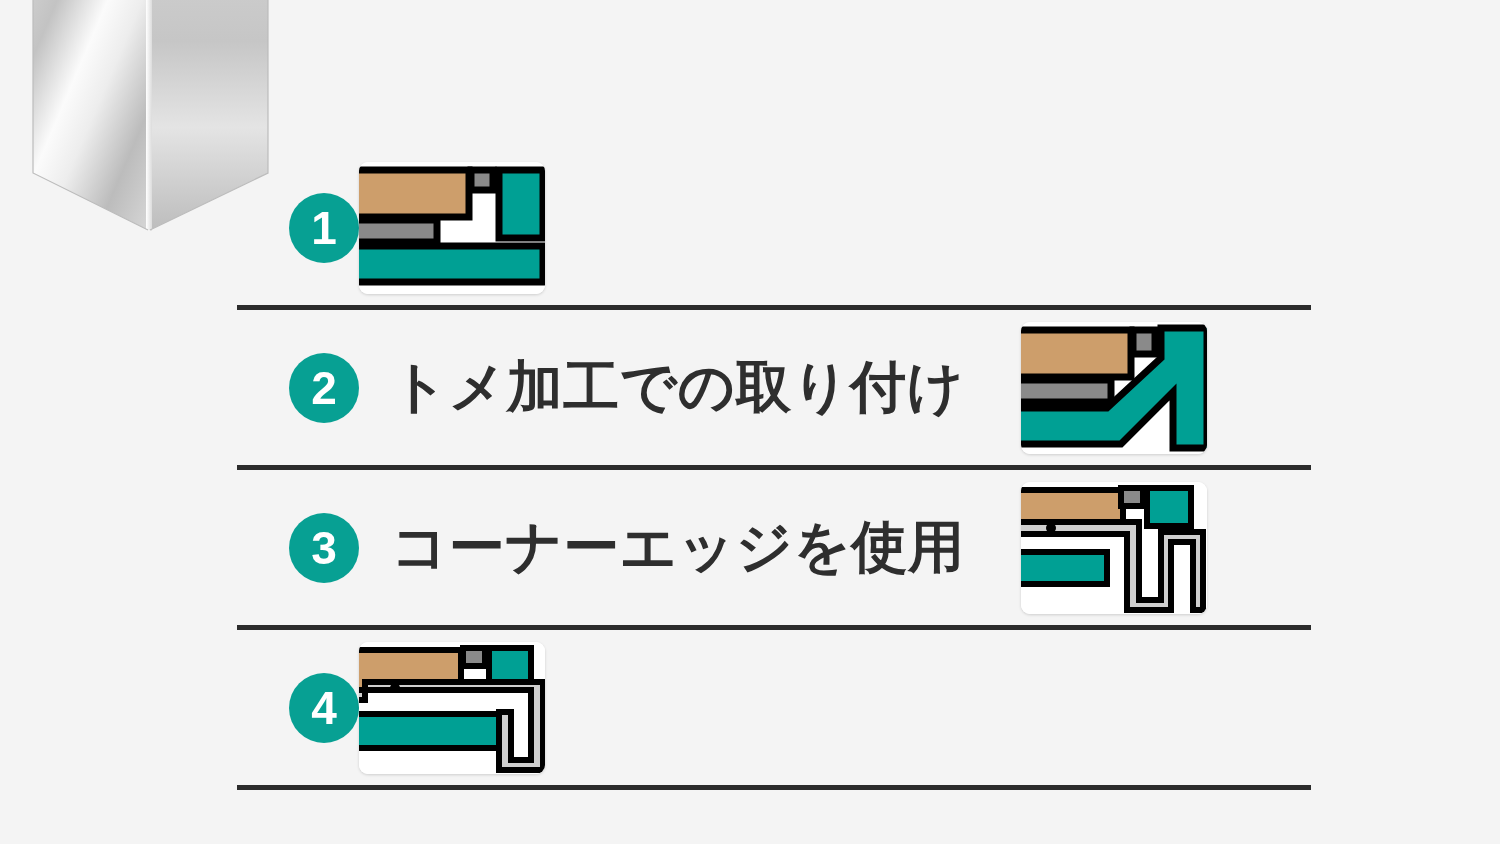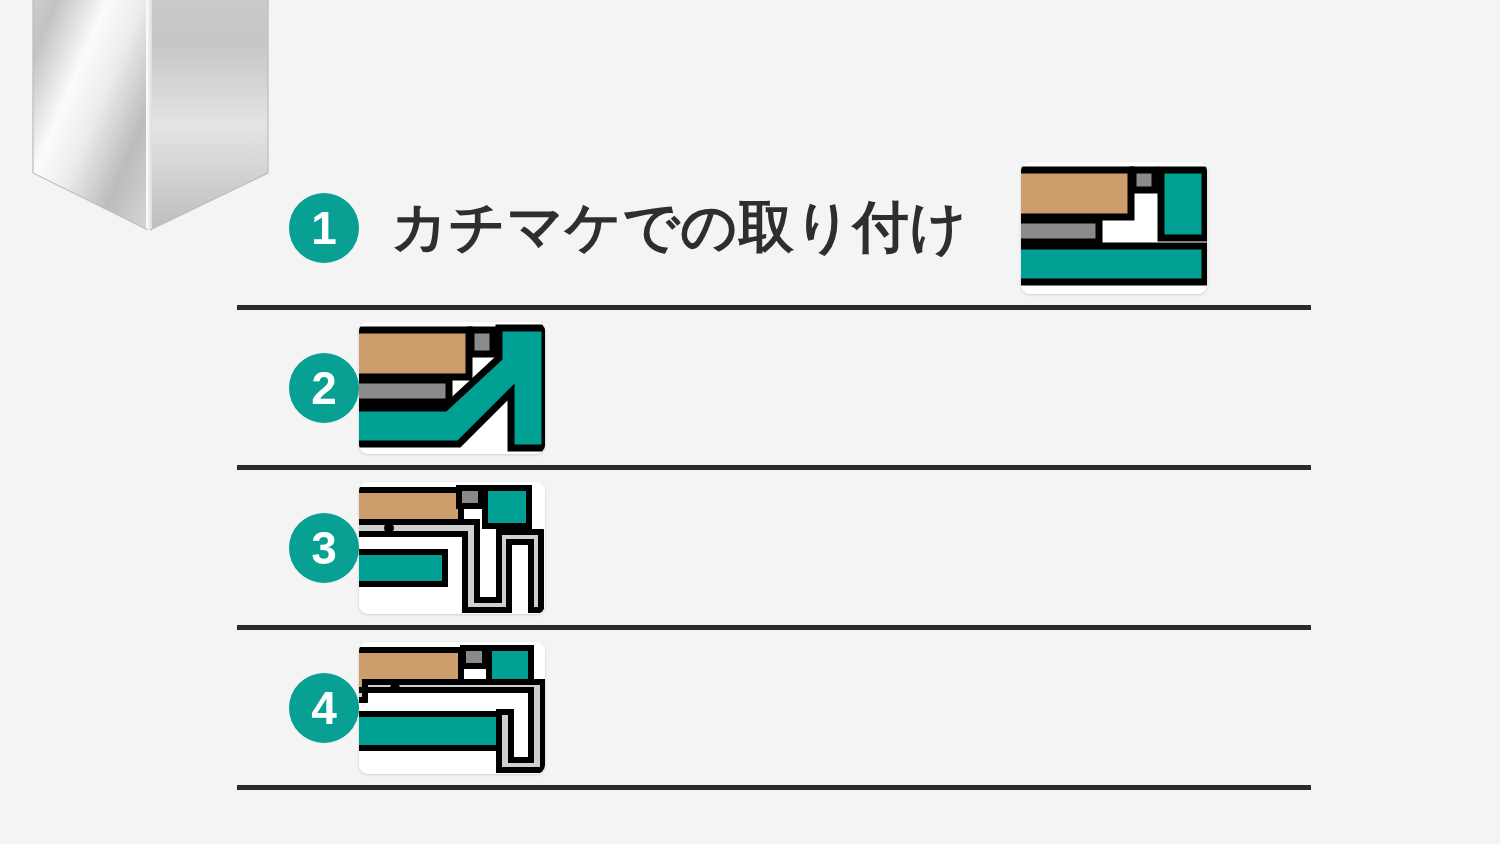--- a/index.html
+++ b/index.html
@@ -113,57 +113,58 @@
 
     <polyline points="33,0 33,213 148,270" fill="none" stroke="#bcbcbc" stroke-width="1.2"></polyline>
     <polyline points="268,0 268,213 150,270" fill="none" stroke="#bcbcbc" stroke-width="1.2"></polyline>
   </svg>
 </div>
 
 <div class="method-list">
 
   <div class="method-row">
     <div class="badge">1</div>
-    <div class="method-label">カチマケでの取り付け</div>
     <div class="thumb">
       <svg viewBox="0 0 186 132" xmlns="http://www.w3.org/2000/svg">
         <rect x="0" y="0" width="186" height="132" fill="#ffffff"></rect>
 
         <rect x="-6" y="8" width="116" height="47" fill="#cd9e6b" stroke="#000" stroke-width="7"></rect>
 
         <rect x="-6" y="58" width="84" height="22" fill="#8a8a8a" stroke="#000" stroke-width="7"></rect>
 
         <rect x="112" y="8" width="22" height="20" fill="#8a8a8a" stroke="#000" stroke-width="7"></rect>
 
         <rect x="140" y="8" width="44" height="68" fill="#00a094" stroke="#000" stroke-width="7"></rect>
 
         <rect x="-6" y="84" width="190" height="36" fill="#00a094" stroke="#000" stroke-width="7"></rect>
       </svg>
     </div>
   </div>
 
   <div class="method-row">
     <div class="badge">2</div>
+    <div class="method-label">トメ加工での取り付け</div>
     <div class="thumb">
       <svg viewBox="0 0 186 132" xmlns="http://www.w3.org/2000/svg">
         <rect x="0" y="0" width="186" height="132" fill="#ffffff"></rect>
 
         <rect x="-6" y="8" width="116" height="47" fill="#cd9e6b" stroke="#000" stroke-width="7"></rect>
 
         <rect x="-6" y="58" width="96" height="22" fill="#8a8a8a" stroke="#000" stroke-width="7"></rect>
 
         <rect x="112" y="8" width="22" height="24" fill="#8a8a8a" stroke="#000" stroke-width="7"></rect>
 
         <polygon points="140,6 186,6 186,126 152,126 152,70 100,122 -6,122 -6,86 86,86 140,36" fill="#00a094" stroke="#000" stroke-width="7" stroke-linejoin="miter"></polygon>
       </svg>
     </div>
   </div>
 
   <div class="method-row">
     <div class="badge">3</div>
+    <div class="method-label">コーナーエッジを使用</div>
     <div class="thumb">
       <svg viewBox="0 0 186 132" xmlns="http://www.w3.org/2000/svg">
         <rect x="0" y="0" width="186" height="132" fill="#ffffff"></rect>
 
         <rect x="-6" y="8" width="108" height="40" fill="#cd9e6b" stroke="#000" stroke-width="6"></rect>
 
         <rect x="100" y="6" width="22" height="18" fill="#8a8a8a" stroke="#000" stroke-width="6"></rect>
 
         <rect x="126" y="6" width="44" height="38" fill="#00a094" stroke="#000" stroke-width="6"></rect>
 

